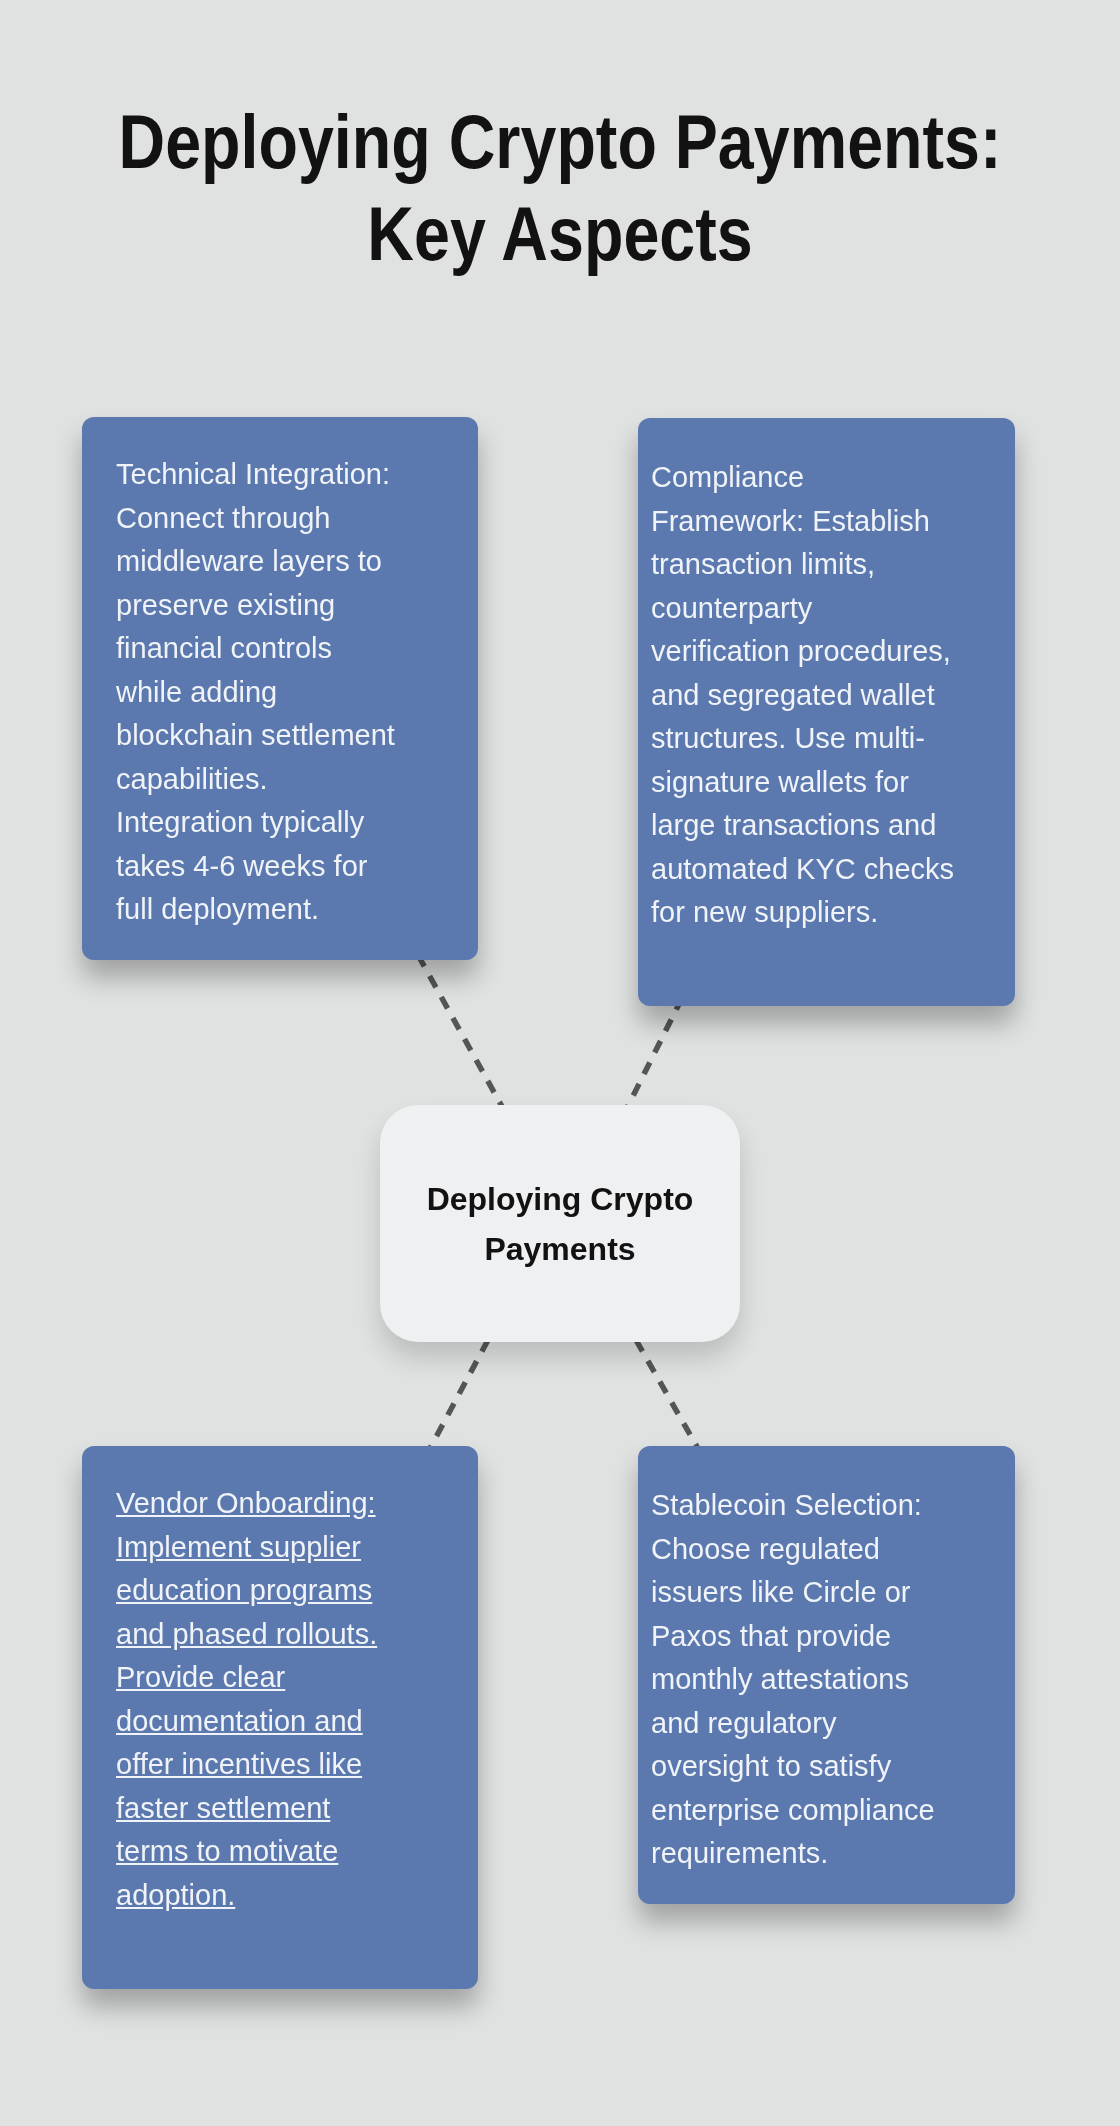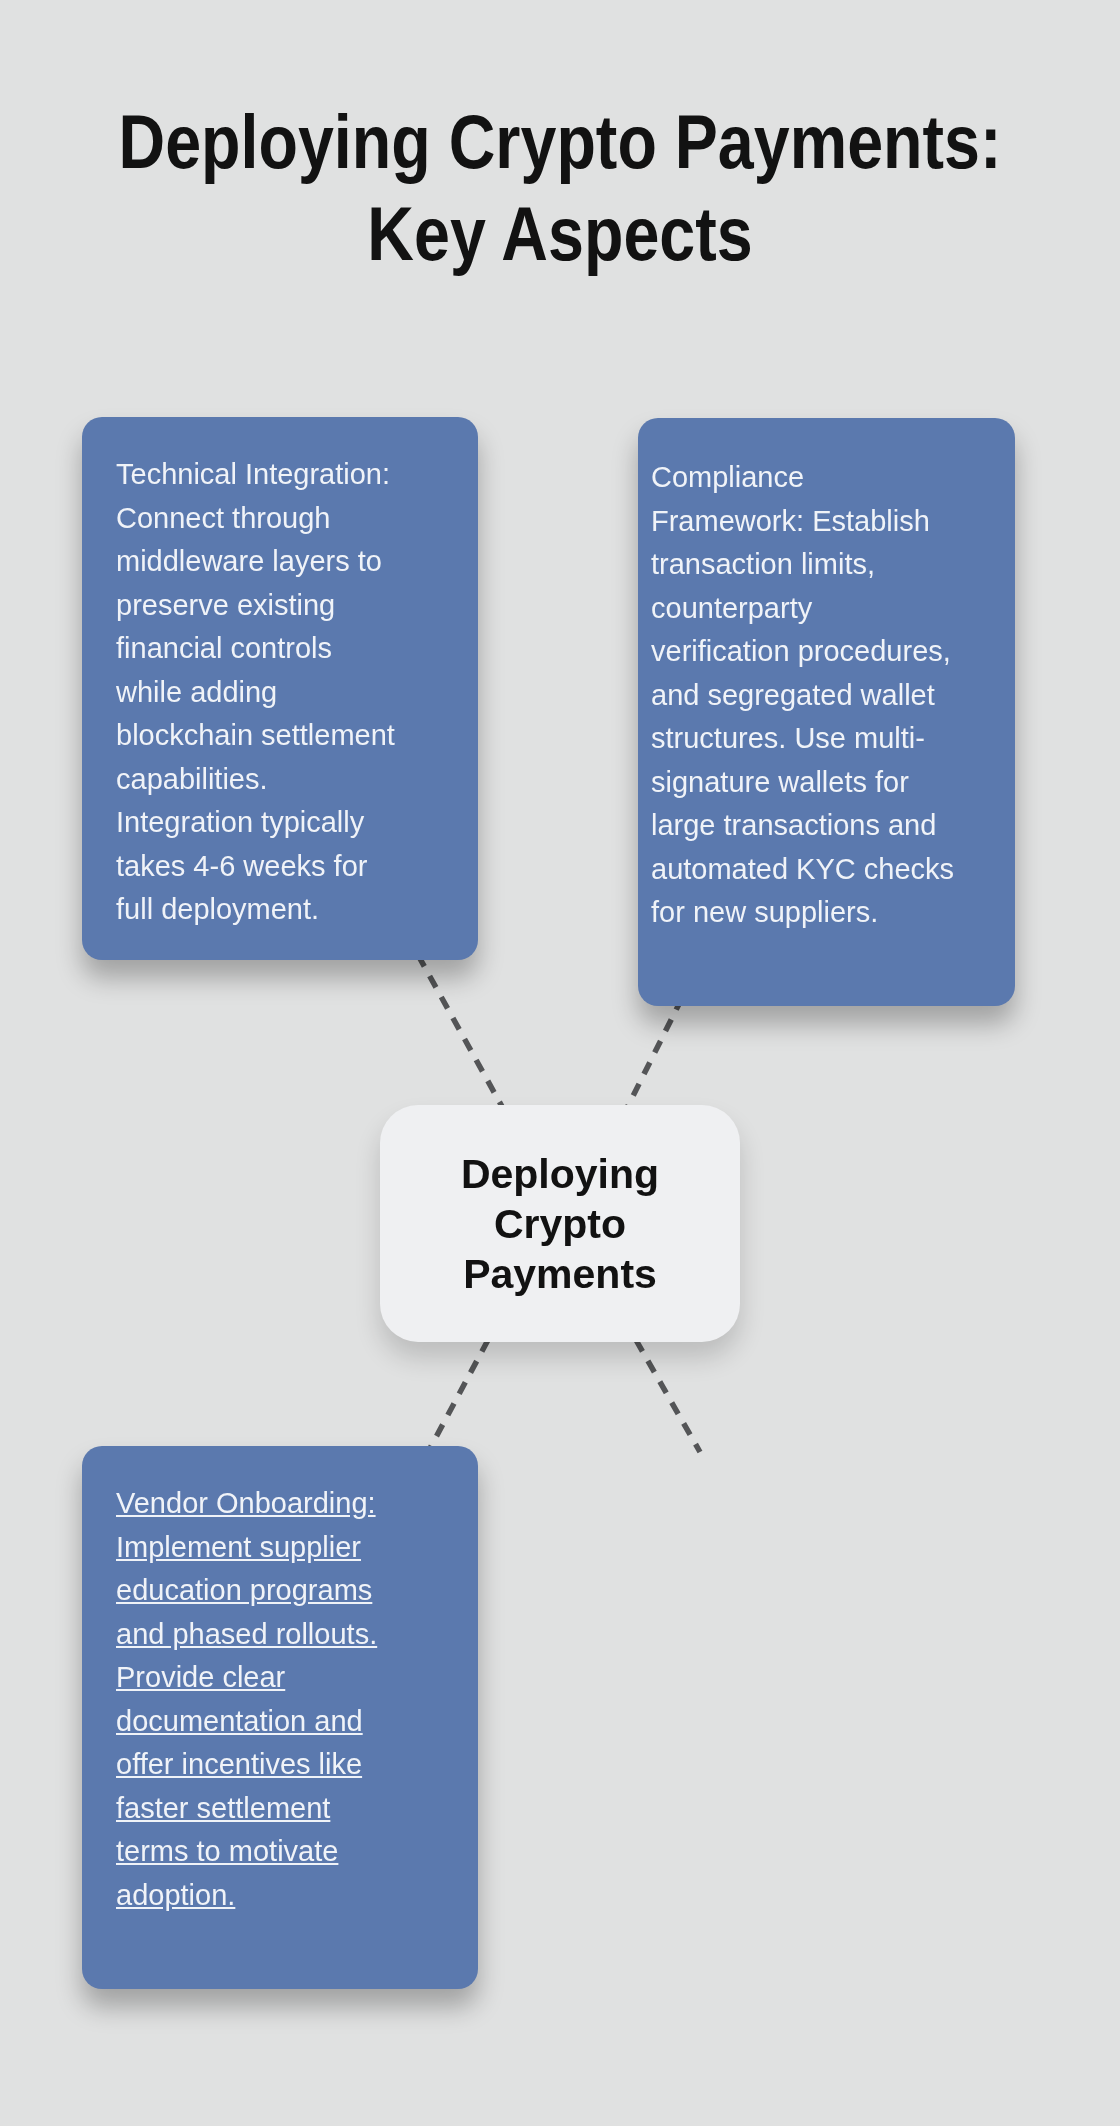--- a/index.html
+++ b/index.html
@@ -19,21 +19,21 @@
   }
   .title{
     position:absolute;top:96px;left:0;width:100%;
     text-align:center;font-weight:700;font-size:76px;line-height:92px;
     color:var(--title-text);transform:scaleX(0.85);
   }
   .connector-layer{position:absolute;left:0;top:0;z-index:1;}
   .connector{stroke:var(--connector);stroke-width:5.5;stroke-dasharray:13 11;fill:none;}
   .card{
     position:absolute;z-index:2;background:var(--card);
-    border-radius:20px;color:var(--card-text);
+    border-radius:12px;color:var(--card-text);
     box-shadow:0 18px 26px rgba(0,0,0,0.28);
   }
   .card p{margin:0;font-size:29px;line-height:43.5px;font-weight:400;}
   #card-tl{left:82px;top:417px;width:396px;height:543px;padding:36px 0 0 34px;box-sizing:content-box;}
   #card-tl p{width:286px;}
   #card-tr{left:638px;top:418px;width:400px;height:588px;padding:38px 0 0 36px;box-sizing:content-box;}
   #card-tr p{width:306px;}
   #card-bl{left:82px;top:1446px;width:396px;height:494px;padding:36px 0 0 34px;box-sizing:content-box;}
   #card-bl p{width:290px;text-decoration:underline;}
   #card-br{left:638px;top:1446px;width:400px;height:458px;padding:38px 0 0 36px;box-sizing:content-box;}
@@ -44,21 +44,21 @@
   #card-tr{height:550px;}
   #card-br{height:420px;}
   .center-node{
     position:absolute;left:380px;top:1105px;width:360px;height:237px;z-index:2;
     background:var(--center-bg);border-radius:38px;
     box-shadow:0 16px 26px rgba(0,0,0,0.16);
     display:flex;align-items:center;justify-content:center;
   }
   .center-node .label{
     width:312px;text-align:center;font-weight:700;
-    font-size:41px;line-height:50px;color:var(--center-text);
+    font-size:32px;line-height:50px;color:var(--center-text);
   }
 </style>
 </head>
 <body>
 
 <div class="canvas">
 
   <div class="title">
     <div>Deploying Crypto Payments:</div>
     <div>Key Aspects</div>
@@ -80,14 +80,17 @@
   </div>
 
   <div class="center-node">
     <div class="label">Deploying Crypto Payments</div>
   </div>
 
   <div class="card" id="card-bl">
     <p>Vendor Onboarding: Implement supplier education programs and phased rollouts. Provide clear documentation and offer incentives like faster settlement terms to motivate adoption.</p>
   </div>
 
+  <div class="card" id="card-br">
+    <p>Stablecoin Selection: Choose regulated issuers like Circle or Paxos that provide monthly attestations and regulatory oversight to satisfy enterprise compliance requirements.</p>
+  </div>
 
 </div>
 
 </body></html>

